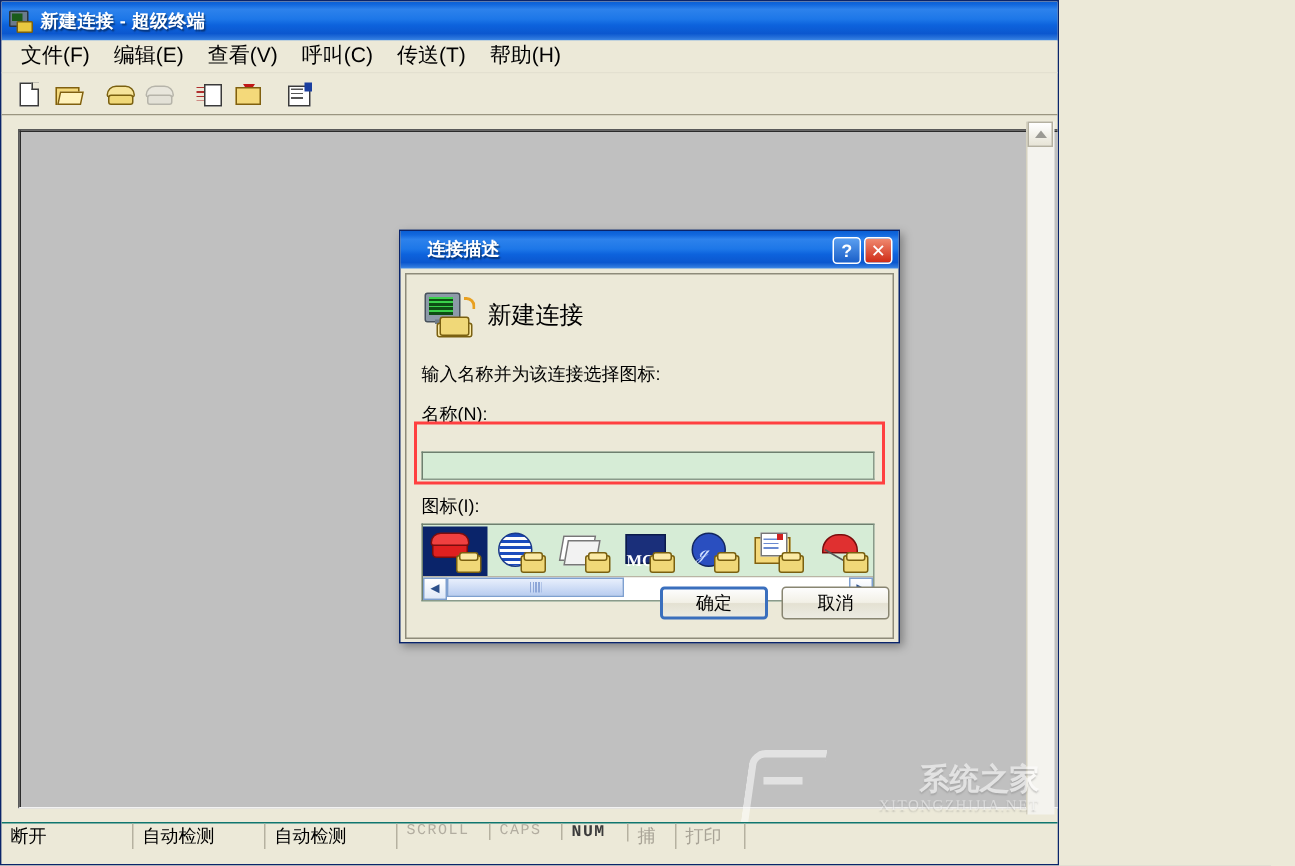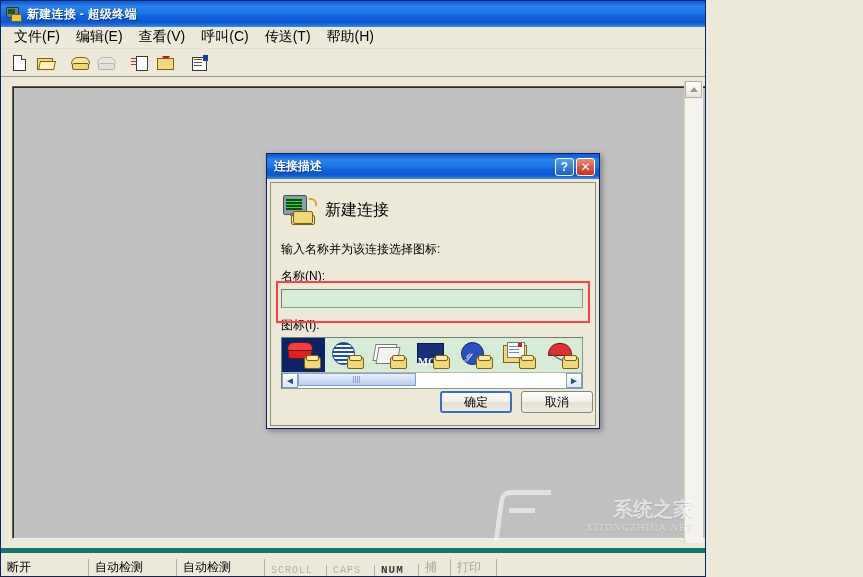--- a/index.html
+++ b/index.html
@@ -172,24 +172,24 @@
     display:flex;align-items:center;justify-content:center;
     box-sizing: border-box;
   }
   .vs-arrow .tri-up { width:0;height:0;border-left:4px solid transparent;border-right:4px solid transparent;border-bottom:5px solid #9b9a94; }
 
   
   .statusbar {
     position: absolute; left: 0; bottom: 0;
     width: 863px; height: 28px;
     background: #ece9d8;
-    display: flex; align-items: flex-end;
+    display: flex; align-items: flex-start;
     font-size: 12px; color: #000;
     box-sizing: border-box;
-    border-top: 5px solid #0f766e;
+    border-top: 1px solid #0f766e;
   }
   .sb-cell {
     display: flex; align-items: center;
     padding: 0 6px;
     border-right: 1px solid #b5b1a0;
     box-sizing: border-box;
     white-space: nowrap;
   }
   .sb-cell.dim { color: #b2ada0; font-family: "Liberation Mono", monospace; font-size: 10px; letter-spacing: 1px; }
   .sb-cell.on  { color: #3b3b3b; font-family: "Liberation Mono", monospace; font-size: 11px; font-weight: bold; letter-spacing: 1px;}
@@ -205,21 +205,21 @@
     border: 1px solid #0a246a;
     box-sizing: border-box;
     box-shadow: 2px 2px 6px rgba(0,0,0,0.35);
   }
   .dlg-title {
     height: 25px;
     background: linear-gradient(to bottom,
       #0a5fd4 0%, #1268de 10%, #2d82ec 22%, #1d77e8 48%,
       #0d63dd 62%, #0b57cf 84%, #2f79de 96%, #4a92ea 100%);
     display: flex; align-items: center;
-    padding-left: 7px; box-sizing: border-box;
+    padding-left: 18px; box-sizing: border-box;
   }
   .dlg-title-text {
     color: #fff; font-size: 12px; font-weight: bold;
     text-shadow: 1px 1px 1px rgba(0,0,0,0.45);
   }
   .dlg-title-btns { position: absolute; right: 4px; top: 4px; display: flex; gap: 2px; }
   .dbtn {
     width: 19px; height: 18px; border: 1px solid #fff; border-radius: 3px;
     display:flex;align-items:center;justify-content:center;
     color:#fff;font-size:12px;font-weight:bold;box-sizing:border-box;cursor:default;
@@ -248,21 +248,21 @@
 
   .prompt-text { font-size: 12px; color:#000; margin-bottom: 10px; }
 
   .name-highlight {
     position: absolute; left: 5px; top: 98px;
     width: 314px; height: 42px;
     border: 2px solid #ff4040;
     box-sizing: border-box;
     pointer-events: none;
   }
-  .field-label { font-size: 12px; color:#000; margin-bottom: 3px; }
+  .field-label { font-size: 12px; color:#000; margin-bottom: 16px; }
   .name-input {
     width: 302px; height: 19px;
     background: #d6ecd6;
     border: 1px solid #8a9a8a;
     border-top-color: #6f7f6f;
     border-left-color: #6f7f6f;
     box-sizing: border-box;
     font-size: 12px; color: #000;
     padding: 1px 3px;
     outline: none;
@@ -347,21 +347,21 @@
     border: 1px solid #888571;
     border-radius: 3px;
     font-size: 12px; color: #000;
     display: flex; align-items: center; justify-content: center;
     box-sizing: border-box; cursor: default;
   }
   .dlg-btn.default { border: 2px solid #3a6fbd; }
 
   
   .watermark {
-    position: absolute; right: 10px; bottom: 28px;
+    position: absolute; right: 10px; bottom: 18px;
     width: 200px; height: 60px;
     pointer-events: none; opacity: 0.55;
   }
   .wm-text {
     position: absolute; right: 2px; top: 8px;
     color: #ffffff; font-size: 20px; font-weight: bold;
     font-family: "Liberation Serif", serif;
     text-shadow: 0 1px 1px rgba(120,120,120,0.6);
     white-space: nowrap;
   }

